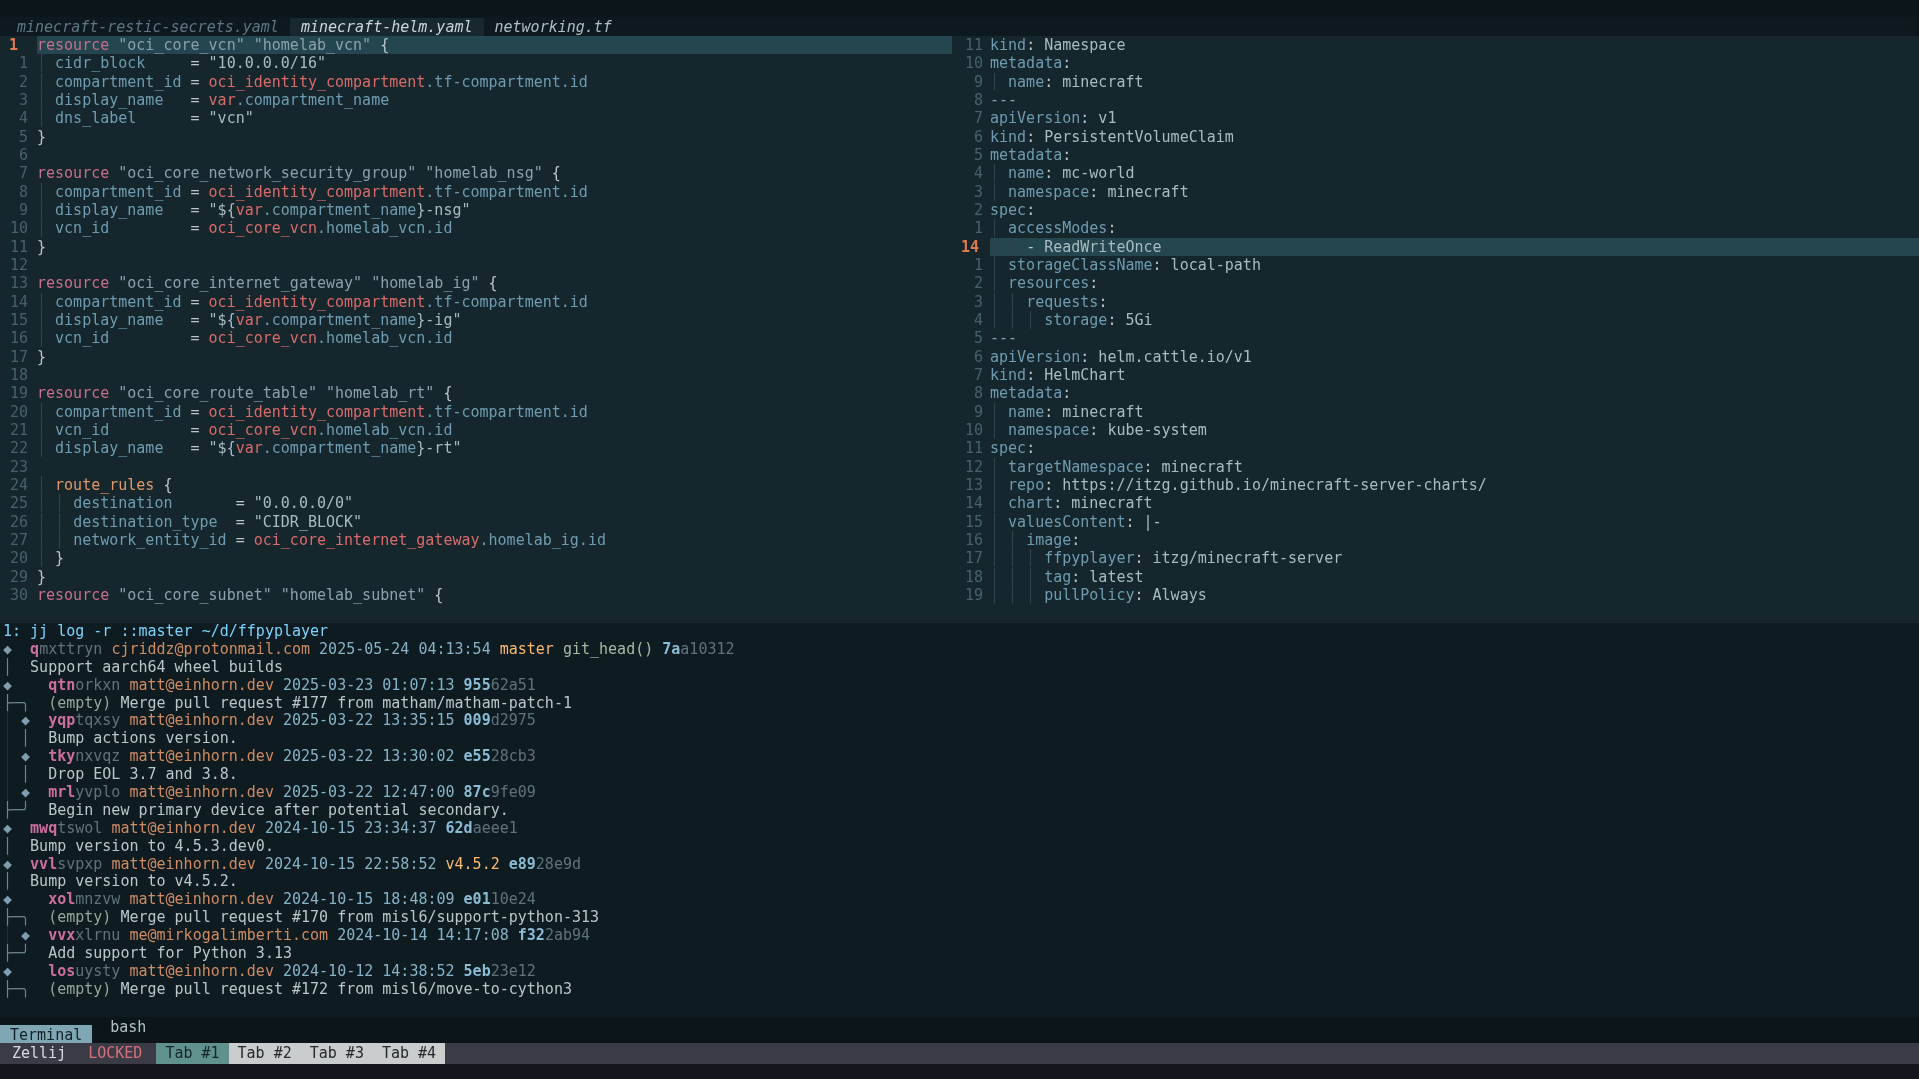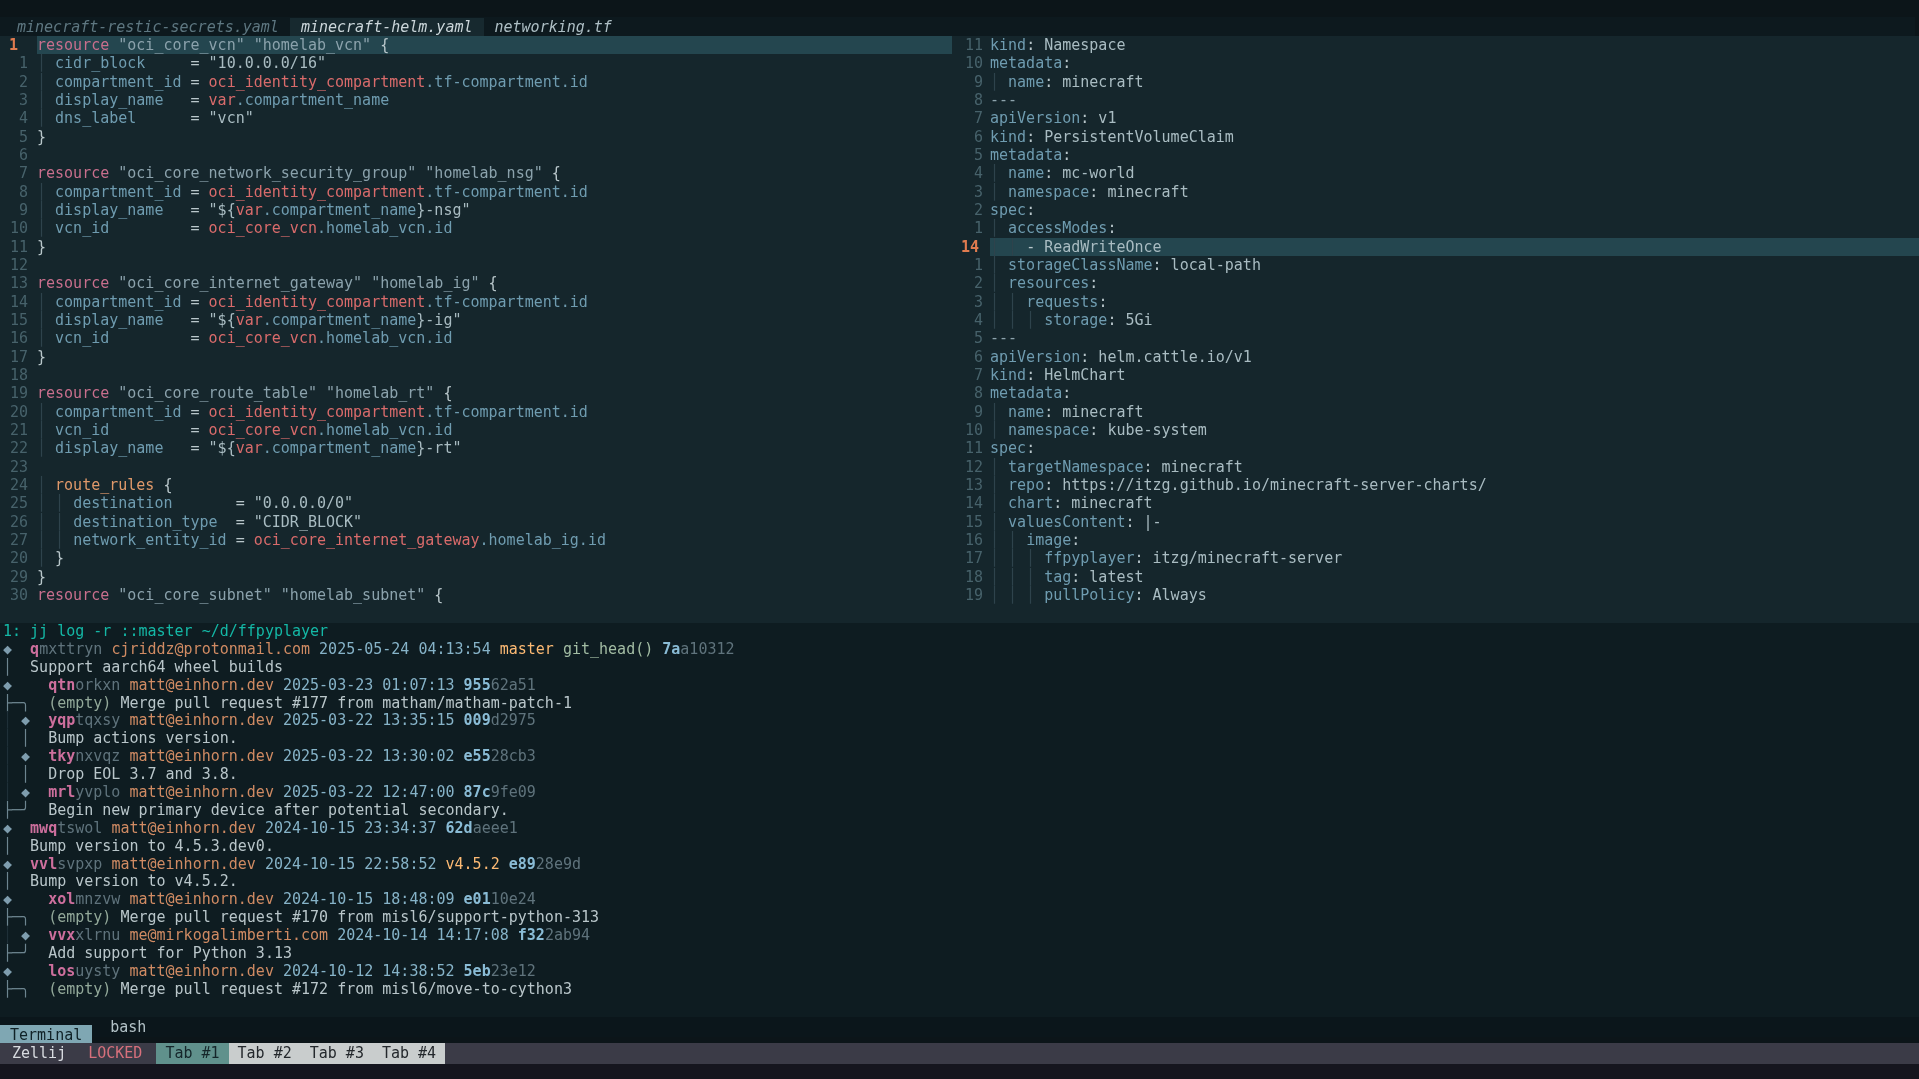--- a/index.html
+++ b/index.html
@@ -41,21 +41,21 @@
   #ztabs{display:flex;align-items:stretch;margin-left:14px;}
   .ztab{background:#c9cdcd;color:#24282c;padding:0 9px;display:flex;align-items:center;white-space:pre;}
   .ztab.active{background:#60918c;color:#15262a;}
   .bottomstrip{position:absolute;left:0;top:1064px;right:0;bottom:0;background:#15151e;}
   
   .c-kw{color:#c86f8d}.c-ref{color:#d96b6b}.c-prop{color:#6f9cb0}.c-str{color:#a9bcc2}
   .c-qstr{color:#8ba2ac}.c-pun{color:#b9c7cb}.c-blk{color:#e0996a}.c-gd{color:#2e434c}
   .c-dim{color:#8da3ac}.c-graph{color:#7e9dae}.c-line{color:#6d8590}.c-ghost{color:#1f3038}
   .c-cid{color:#cd6f9d}.c-gray{color:#5f737c}.c-email{color:#d08b63}.c-date{color:#86b3c8}
   .c-branch{color:#fdba74}.c-head{color:#a3bda4}.c-hash{color:#8abcd6}.c-desc{color:#b9c6ca}
-  .c-empty{color:#93a99a}.c-prompt{color:#14b8a6}
+  .c-empty{color:#93a99a}.c-prompt{color:#7dd3fc}
   .c-b{font-weight:bold}.c-u{text-decoration:underline}
   .c-cursor{background:#a9c5cd;color:#0e1c21}
 </style>
 </head>
 <body>
 
 <div id="screen">
 
   <div class="bufferline" id="bufferline">
       <span class="tab ">minecraft-restic-secrets.yaml</span>

